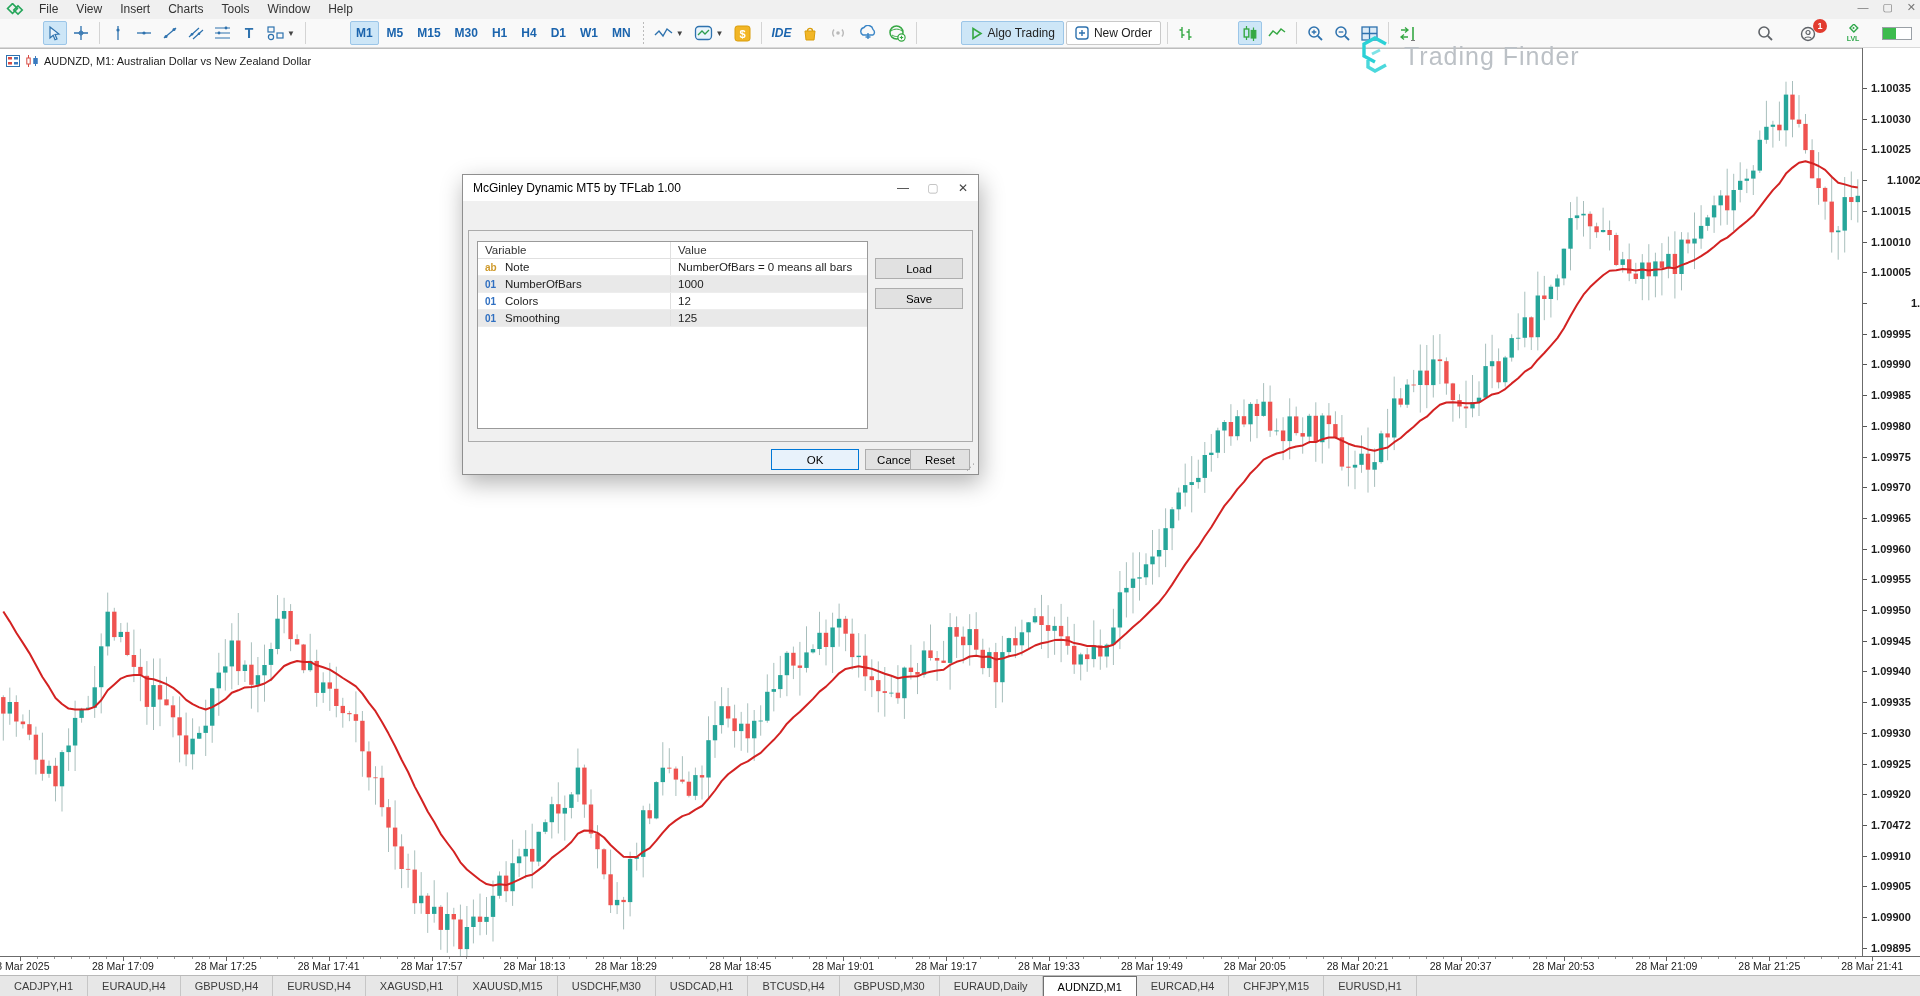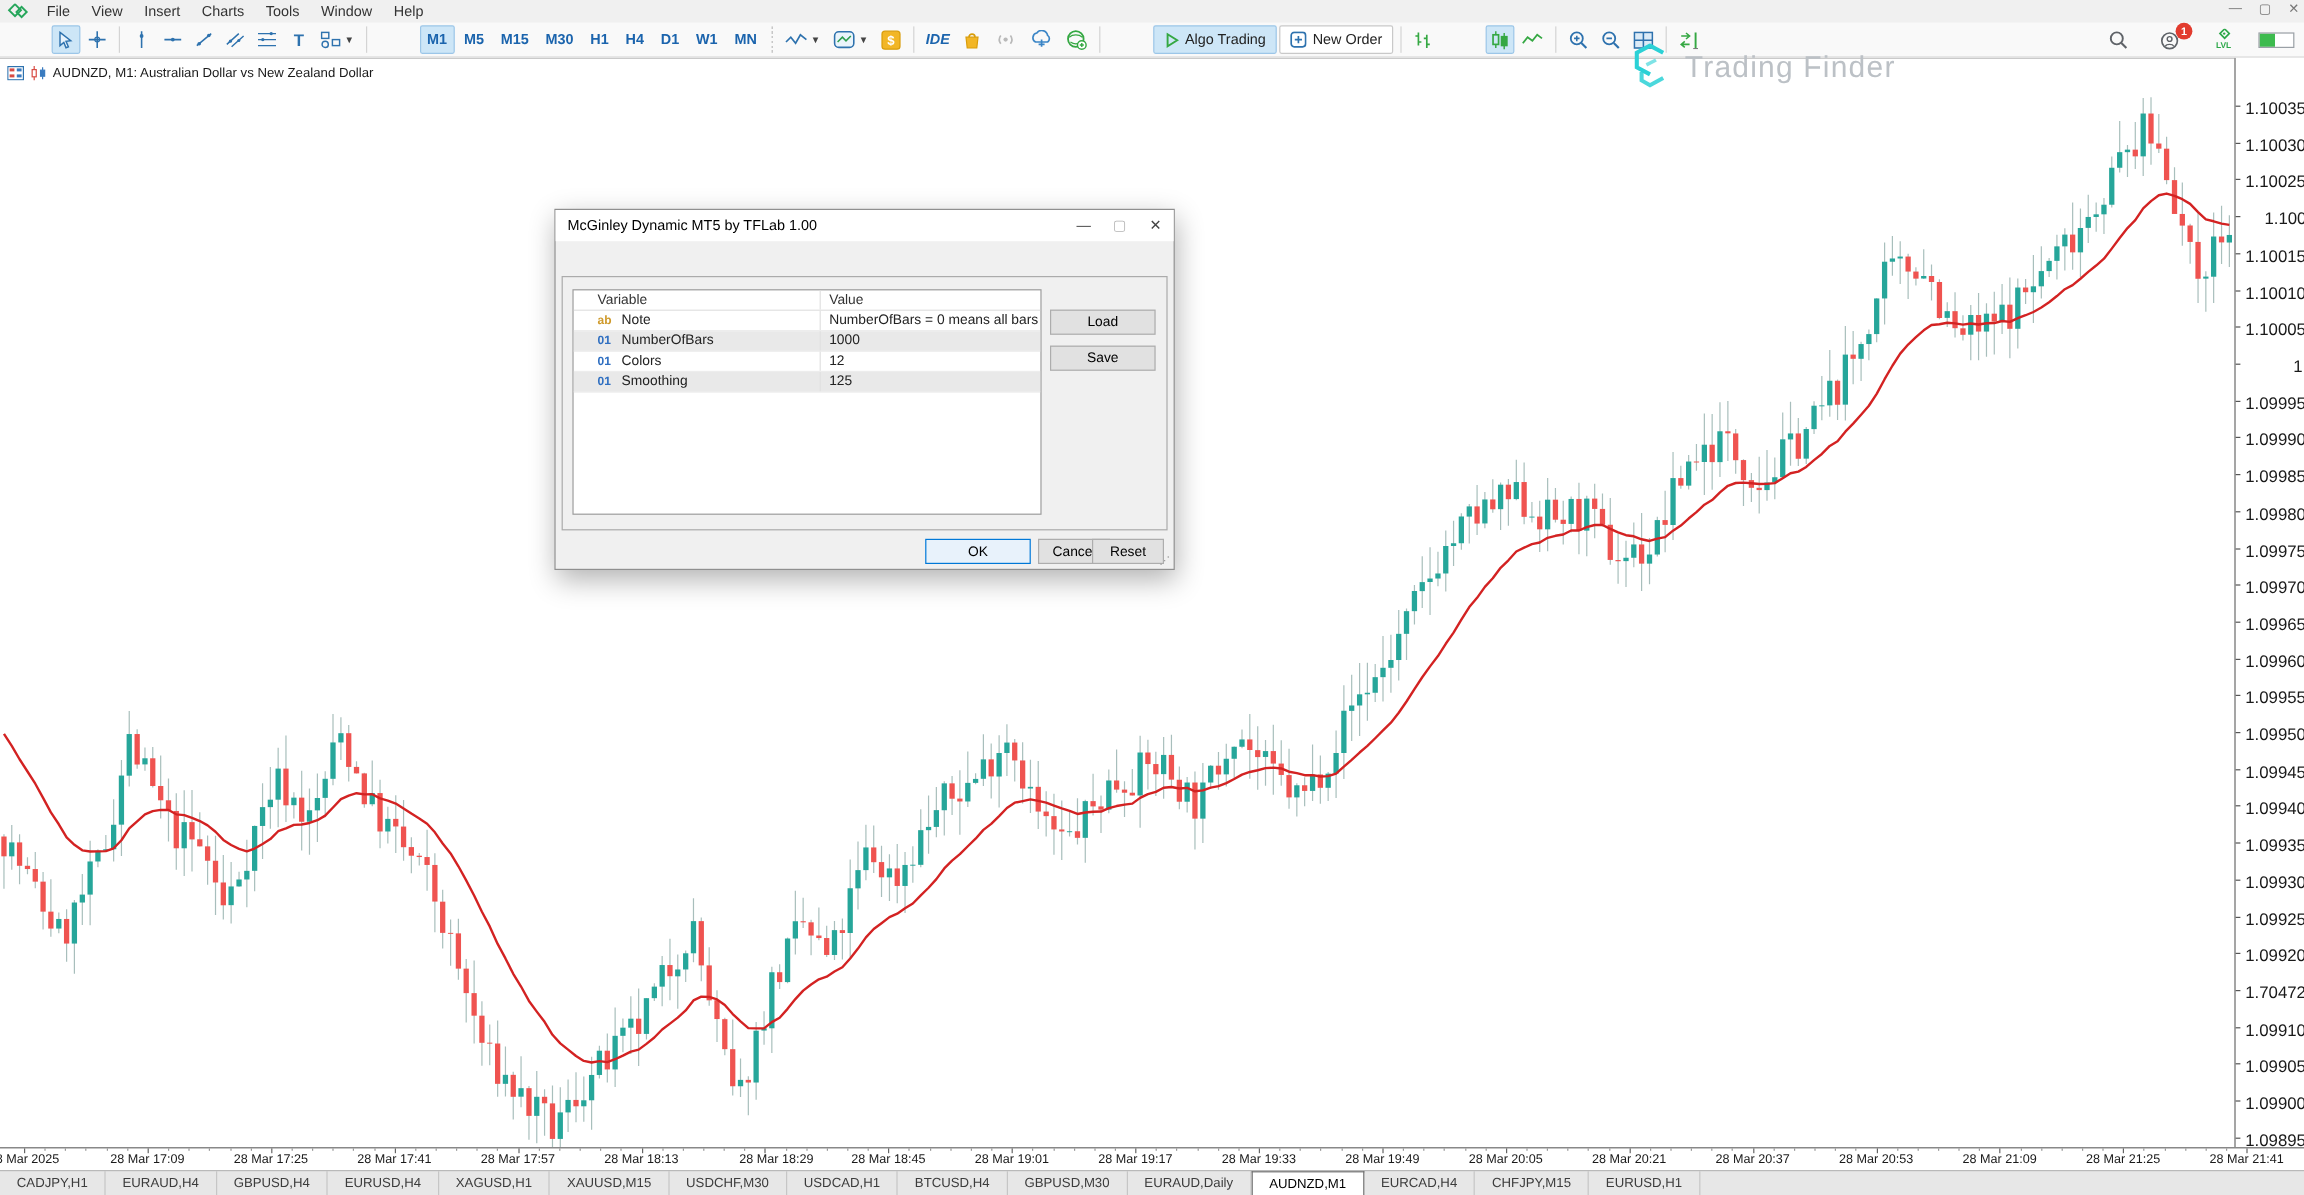--- a/index.html
+++ b/index.html
@@ -35,21 +35,21 @@
   .symbol-row { position:absolute; left:6px; top:6px; display:flex; align-items:center;
     gap:5px; font-size:11px; color:#1a1a1a; z-index:3; }
 
   
   .watermark { position:absolute; left:1356px; top:8px; display:flex; align-items:center;
     gap:10px; z-index:21; pointer-events:none;margin-top:28px; }
   .watermark-text { font-size:25px; color:#bcc1c6; letter-spacing:1px; font-weight:400; }
 
   
   .price-axis { position:absolute; top:48px; right:0; width:58px; bottom:40px;
-    background:#fff; border-left:1px solid #6b6b6b; font-size:14px; color:#1a1a1a; }
+    background:#fff; border-left:1px solid #6b6b6b; font-size:11px; color:#1a1a1a;font-weight:bold; }
   .price-label { position:absolute; left:8px; }
   .price-tick { position:absolute; left:0; width:4px; height:1px; background:#555; }
 
   
   .time-axis { position:absolute; left:0; right:0; top:956px; height:19px; background:#fff;
     border-top:1px solid #6b6b6b; font-size:10.5px; color:#1a1a1a; }
   .time-label { position:absolute; top:3px; width:80px; text-align:center; }
   .time-tick { position:absolute; top:0; width:1px; height:4px; background:#666; }
   .time-tick.minor { height:2px; background:#999; }
 
@@ -71,21 +71,21 @@
     color:#444; font-size:12px; cursor:pointer; }
   .dlg-ctrl.max { color:#b5b5b5; }
   .dlg-tabs { display:flex; margin:6px 0 0 6px; position:relative; z-index:2; }
   .dlg-tab { padding:3px 9px 4px; border:1px solid #ababab; border-bottom:none; background:#ececec;
     margin-right:2px; cursor:pointer; font-size:11.5px; color:#222; }
   .dlg-tab.active { background:#fff; padding-top:4px; position:relative; top:-1px; }
   .dlg-panel { position:absolute; left:5px; right:5px; top:55px; height:212px;
     border:1px solid #ababab; background:#f0f0f0; }
   .param-table { position:absolute; left:8px; top:10px; width:391px; height:188px;
     background:#fff; border:1px solid #9a9a9a; overflow:hidden; }
-  .pt-row { display:flex; height:17px; align-items:center; border-bottom:1px solid #ededed;padding-left:13px; }
+  .pt-row { display:flex; height:17px; align-items:center; border-bottom:1px solid #ededed; }
   .pt-row.header { color:#333; border-bottom:1px solid #e0e0e0; }
   .pt-row.shade { background:#e9e9e9; }
   .pt-name { width:193px; padding-left:7px; display:flex; align-items:center; gap:6px;
     border-right:1px solid #e0e0e0; height:100%; }
   .pt-val { flex:1; padding-left:7px; }
   .pt-icon { font-size:10px; font-weight:bold; width:14px; }
   .icon-ab { color:#cf9a2b; }
   .icon-01 { color:#2f6fc1; }
   .dlg-btn { position:absolute; width:88px; height:21px; background:#e1e1e1;
     border:1px solid #adadad; font-size:11.5px; display:flex; align-items:center;
@@ -747,21 +747,21 @@
     <span class="time-tick minor" style="left: 483.05px;"></span>
     <span class="time-tick minor" style="left: 500.2px;"></span>
     <span class="time-tick minor" style="left: 517.35px;"></span>
     <span class="time-label" style="left: 494.5px;">28 Mar 18:13</span>
     <span class="time-tick" style="left: 534.5px;"></span>
     <span class="time-tick minor" style="left: 551.65px;"></span>
     <span class="time-tick minor" style="left: 568.8px;"></span>
     <span class="time-tick minor" style="left: 585.95px;"></span>
     <span class="time-tick minor" style="left: 603.1px;"></span>
     <span class="time-tick minor" style="left: 620.25px;"></span>
-    <span class="time-label" style="left: 607px;">28 Mar 18:29</span>
+    <span class="time-label" style="left: 586px;">28 Mar 18:29</span>
     <span class="time-tick" style="left: 637.4px;"></span>
     <span class="time-tick minor" style="left: 654.55px;"></span>
     <span class="time-tick minor" style="left: 671.7px;"></span>
     <span class="time-tick minor" style="left: 688.85px;"></span>
     <span class="time-tick minor" style="left: 706px;"></span>
     <span class="time-tick minor" style="left: 723.15px;"></span>
     <span class="time-label" style="left: 700.3px;">28 Mar 18:45</span>
     <span class="time-tick" style="left: 740.3px;"></span>
     <span class="time-tick minor" style="left: 757.45px;"></span>
     <span class="time-tick minor" style="left: 774.6px;"></span>

